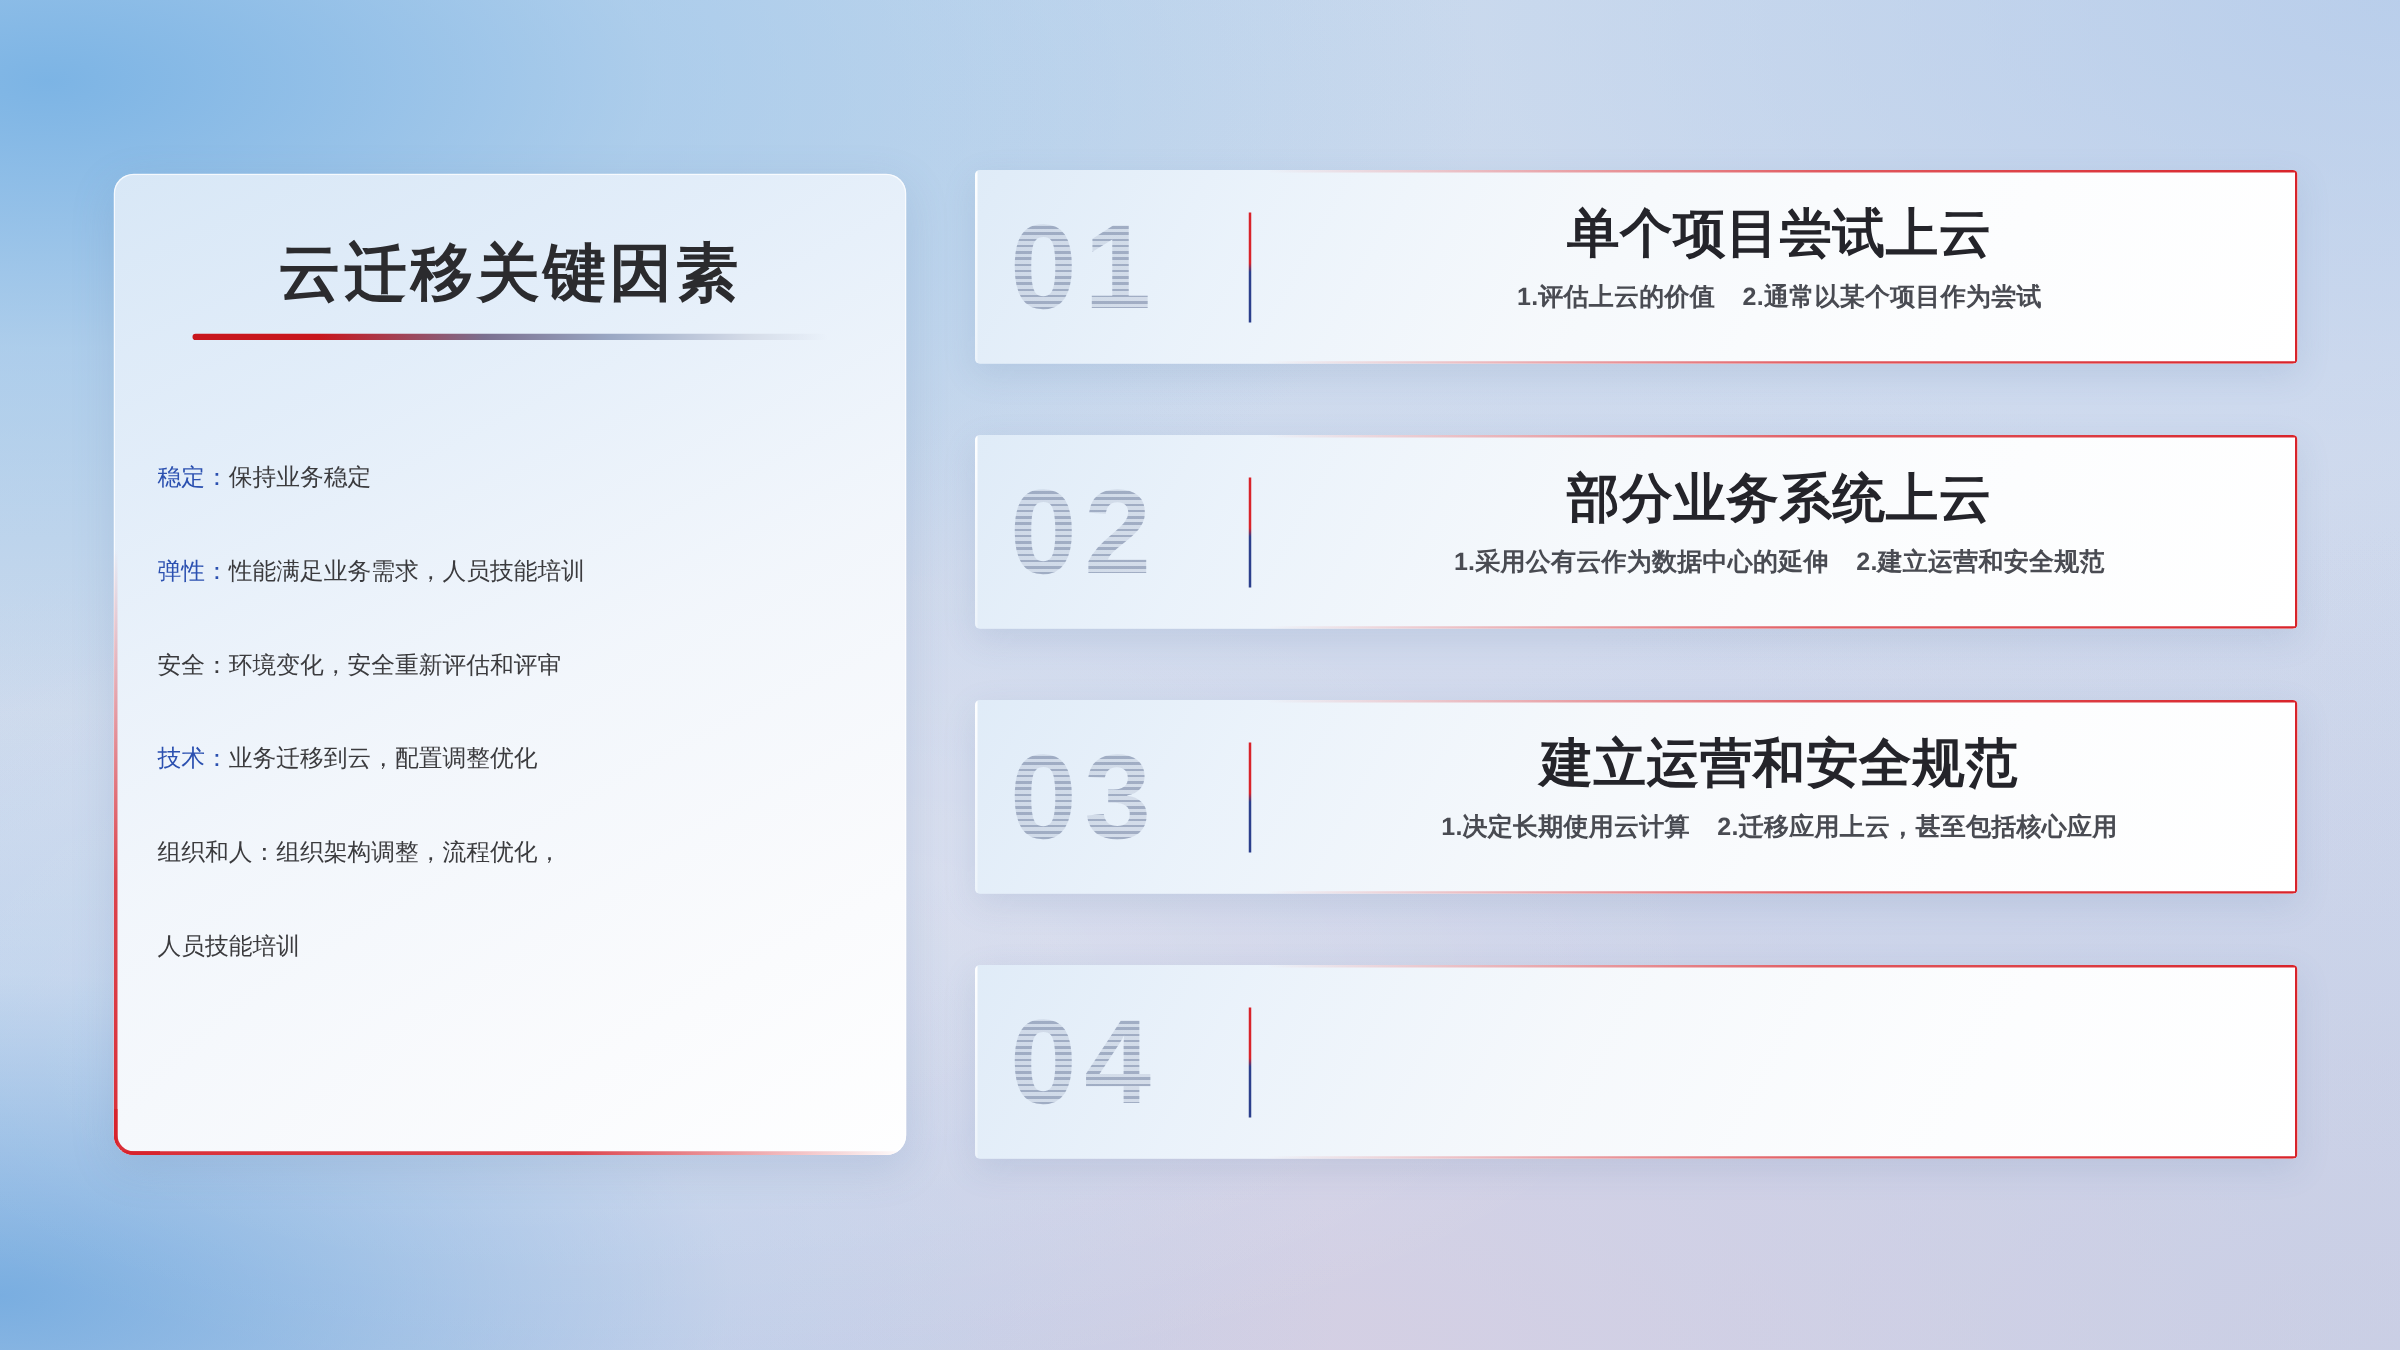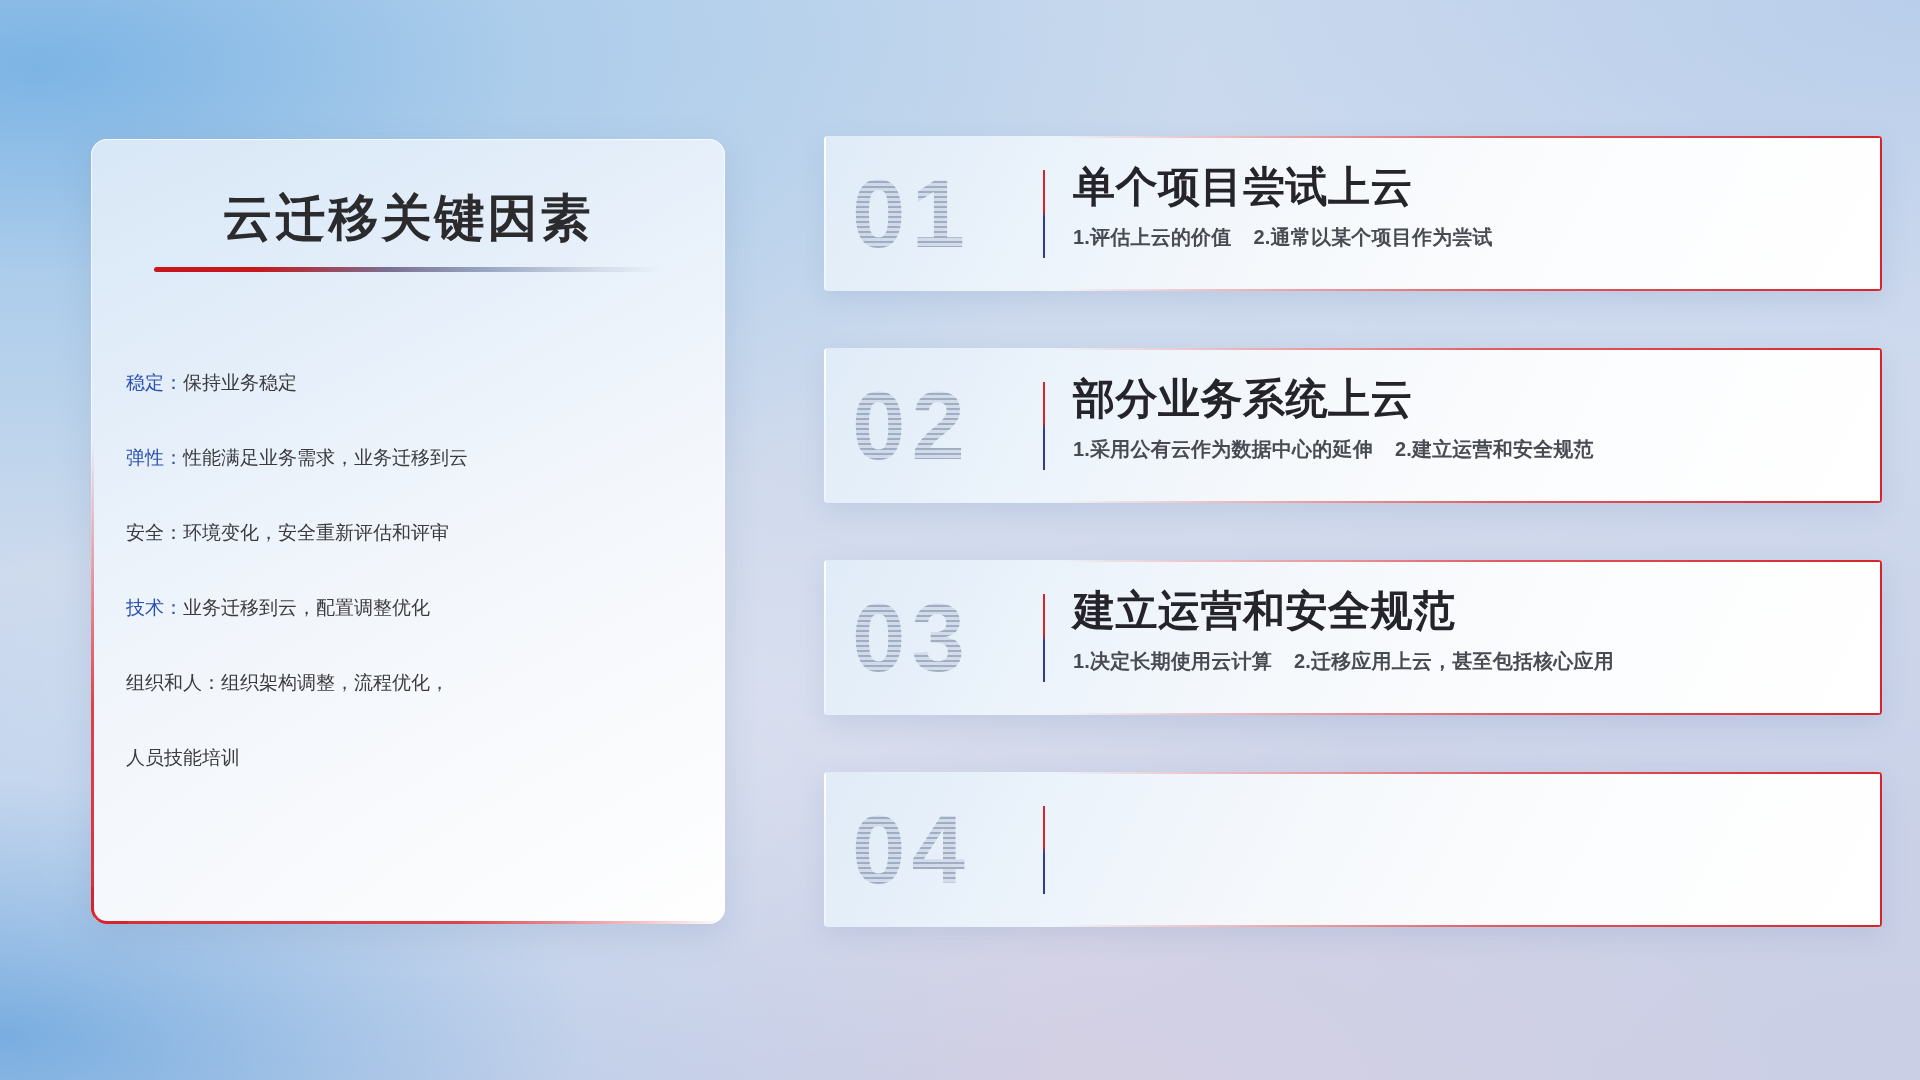--- a/index.html
+++ b/index.html
@@ -104,22 +104,23 @@
     line-height: 75px;
     color: #3b3b3e;
     white-space: nowrap;
   }
   .panel-item .k { color: #2b50b0; }
   .panel-item.plain .k { color: #3b3b3e; }
 
   
   #cards {
     position: absolute;
-    left: 824px;
+    left: 780px;
     top: 136px;
+    text-align: center;
   }
   .card {
     position: relative;
     width: 1058px;
     height: 155px;
     margin-bottom: 57px;
     border-radius: 4px;
     background: linear-gradient(118deg,
         rgba(224,236,248,0.97) 0%,
         rgba(235,243,251,0.97) 20%,
@@ -214,21 +215,21 @@
   <div id="left-panel-accent-corner"></div>
 
   <div id="panel-title">云迁移关键因素</div>
   <div id="panel-title-underline"></div>
 
   <div id="panel-list">
     <div class="panel-item">
       <span class="k">稳定：</span><span class="v">保持业务稳定</span>
     </div>
     <div class="panel-item">
-      <span class="k">弹性：</span><span class="v">性能满足业务需求，业务迁移到云</span>
+      <span class="k">弹性：</span><span class="v">性能满足业务需求，人员技能培训</span>
     </div>
     <div class="panel-item plain">
       <span class="k">安全：</span><span class="v">环境变化，安全重新评估和评审</span>
     </div>
     <div class="panel-item">
       <span class="k">技术：</span><span class="v">业务迁移到云，配置调整优化</span>
     </div>
     <div class="panel-item plain">
       <span class="k">组织和人：</span><span class="v">组织架构调整，流程优化，</span>
     </div>

